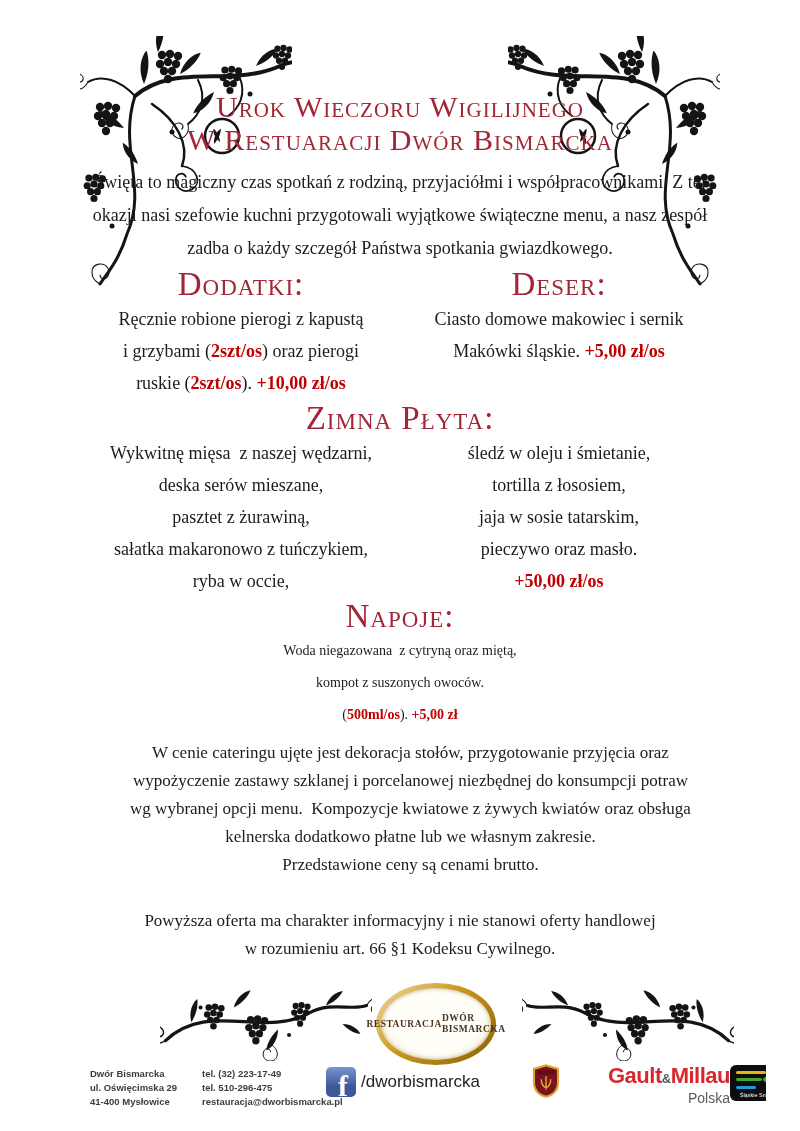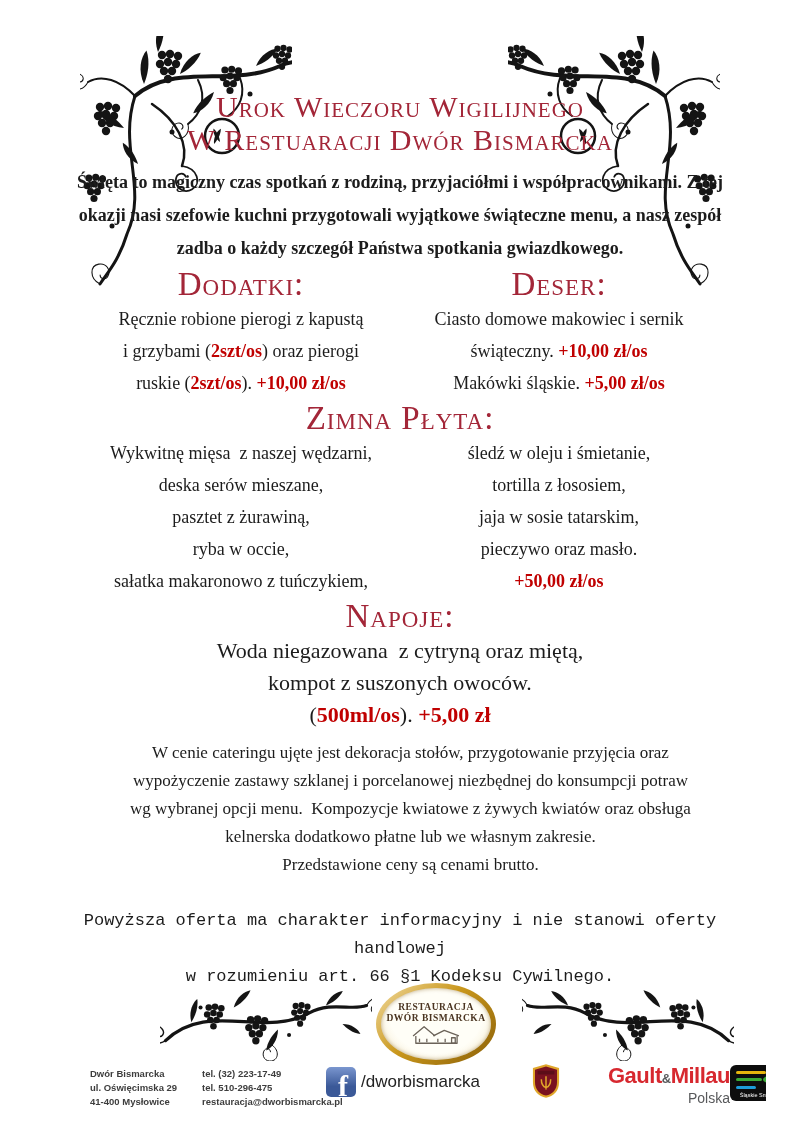--- a/index.html
+++ b/index.html
@@ -15,50 +15,50 @@
   .corner-svg { position:absolute; top:36px; width:212px; height:252px; }
   .corner-left { left:46px; }
   .corner-right { right:46px; transform:scaleX(-1); }
   
   .content { position:relative; z-index:2; padding-top:90px; text-align:center; }
   .title-line {
     font-variant:small-caps; color:var(--heading_red,#a32638);
     font-size:30px; line-height:33px; letter-spacing:1px;
   }
   .intro { margin-top:10px; font-size:18px; }
-  .intro .gl { line-height:33px; white-space:pre-wrap;font-weight:bold; }
+  .intro .gl { line-height:33px; white-space:pre-wrap; }
   .sec-h {
     font-variant:small-caps; color:var(--heading_red,#a32638);
     font-size:33px; line-height:38px; letter-spacing:1px;
   }
   .two-col { display:grid; grid-template-columns:1fr 1fr; padding:0 48px; }
   .menu-lines { font-size:18px; }
   .menu-lines .gl { line-height:32px; white-space:pre-wrap; }
   .price { color:var(--price_red,#c00000); font-weight:bold; }
-  .napoje-block { font-size:22px; }
+  .napoje-block { font-size:14px; }
   .napoje-block .gl { line-height:32px; white-space:pre-wrap; }
   .paragraph { margin-top:8px; font-size:17px;padding-left:21px; }
   .paragraph .gl { line-height:28px; white-space:pre-wrap; }
-  .disclaimer { margin-top:28px; font-size:17px;font-family:Liberation Mono, monospace; }
+  .disclaimer { margin-top:28px; font-size:17px; }
   .disclaimer .gl { line-height:28px; white-space:pre-wrap; }
   
   .footer { position:absolute; left:0; bottom:0; width:800px; height:148px; z-index:3; }
   .footer-vine { position:absolute; width:212px; height:74px; top:4px; }
   .vine-left { left:126px; }
   .vine-right { left:488px; transform:scaleX(-1); }
   .logo-oval {
     position:absolute; left:342px; top:0; width:120px; height:82px;
     border-radius:50%;
     background:linear-gradient(135deg,#f2dca2 0%, var(--gold,#c9971c) 45%, #8a5f07 100%);
     padding:5px; box-sizing:border-box;
   }
   .logo-inner {
     width:100%; height:100%; border-radius:50%;
     background:radial-gradient(ellipse at 50% 35%, #fffef7 60%, #f3e6c4 100%);
-    display:flex; flex-direction:column; align-items:center; justify-content:center;
+    display:flex; flex-direction:row; align-items:center; justify-content:center;
     box-shadow:inset 0 0 4px rgba(120,80,10,.5);
   }
   .logo-txt { font-weight:bold; font-size:9.5px; letter-spacing:.5px; color:#4a3420; line-height:11px; }
   .addr, .contact {
     position:absolute; top:84px; font-family:"Liberation Sans", sans-serif;
     font-weight:bold; font-size:9.5px; line-height:14px; color:#3d3d3d; text-align:left;
   }
   .addr { left:56px; } .contact { left:168px; }
   .fb-row { position:absolute; left:292px; top:84px; display:flex; align-items:center; gap:5px; }
   .fb-icon {
@@ -188,35 +188,34 @@
         <div class="menu-lines">
             <div class="gl"><span>Ręcznie robione pierogi z kapustą</span></div>
             <div class="gl"><span>i grzybami (</span><span class="price">2szt/os</span><span>) oraz pierogi</span></div>
             <div class="gl"><span>ruskie (</span><span class="price">2szt/os</span><span>). </span><span class="price">+10,00 zł/os</span></div>
           </div>
       </div>
       <div>
         <div class="sec-h">Deser:</div>
         <div class="menu-lines">
             <div class="gl"><span>Ciasto domowe makowiec i sernik</span></div>
-            <div class="gl"><span>świąteczny. </span><span class="price">+10,00 zł/os</span></div>
             <div class="gl"><span>Makówki śląskie. </span><span class="price">+5,00 zł/os</span></div>
           </div>
       </div>
     </div>
 
     <div>
       <div class="sec-h">Zimna Płyta:</div>
       <div class="two-col">
         <div class="menu-lines">
             <div class="gl"><span>Wykwitnę mięsa  z naszej wędzarni,</span></div>
             <div class="gl"><span>deska serów mieszane,</span></div>
             <div class="gl"><span>pasztet z żurawiną,</span></div>
+            <div class="gl"><span>sałatka makaronowo z tuńczykiem,</span></div>
             <div class="gl"><span>ryba w occie,</span></div>
-            <div class="gl"><span>sałatka makaronowo z tuńczykiem,</span></div>
           </div>
         <div class="menu-lines">
             <div class="gl"><span>śledź w oleju i śmietanie,</span></div>
             <div class="gl"><span>tortilla z łososiem,</span></div>
             <div class="gl"><span>jaja w sosie tatarskim,</span></div>
             <div class="gl"><span>pieczywo oraz masło.</span></div>
             <div class="gl"><span class="price">+50,00 zł/os</span></div>
           </div>
       </div>
     </div>

